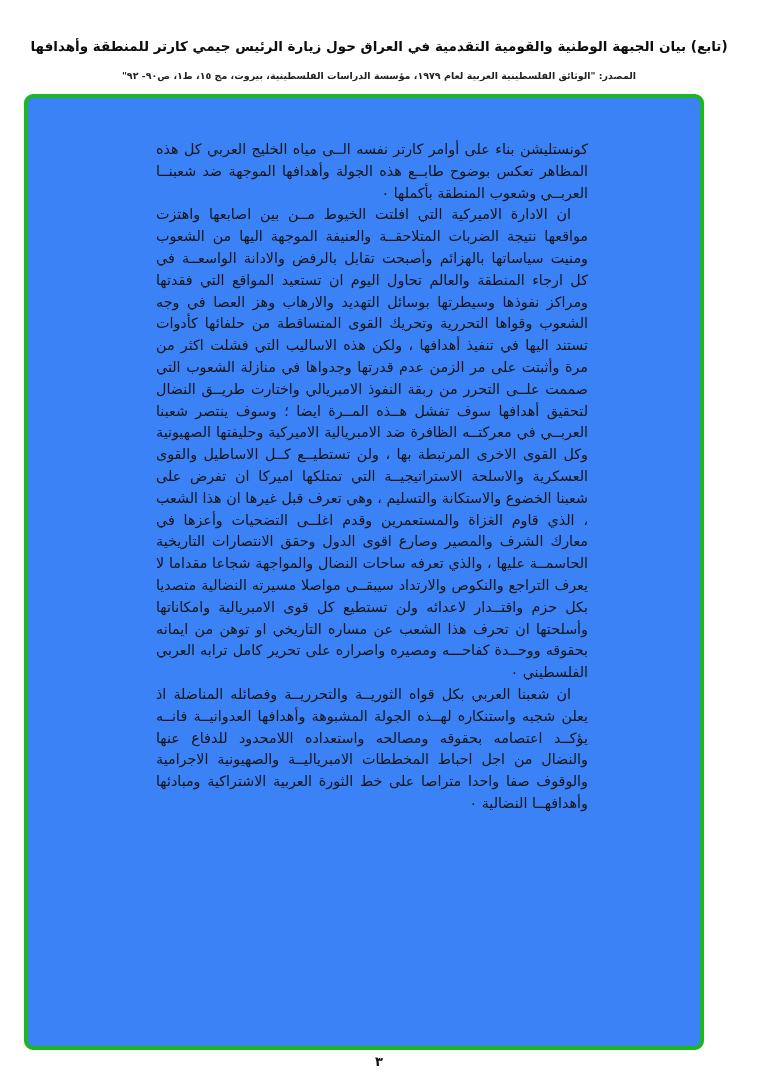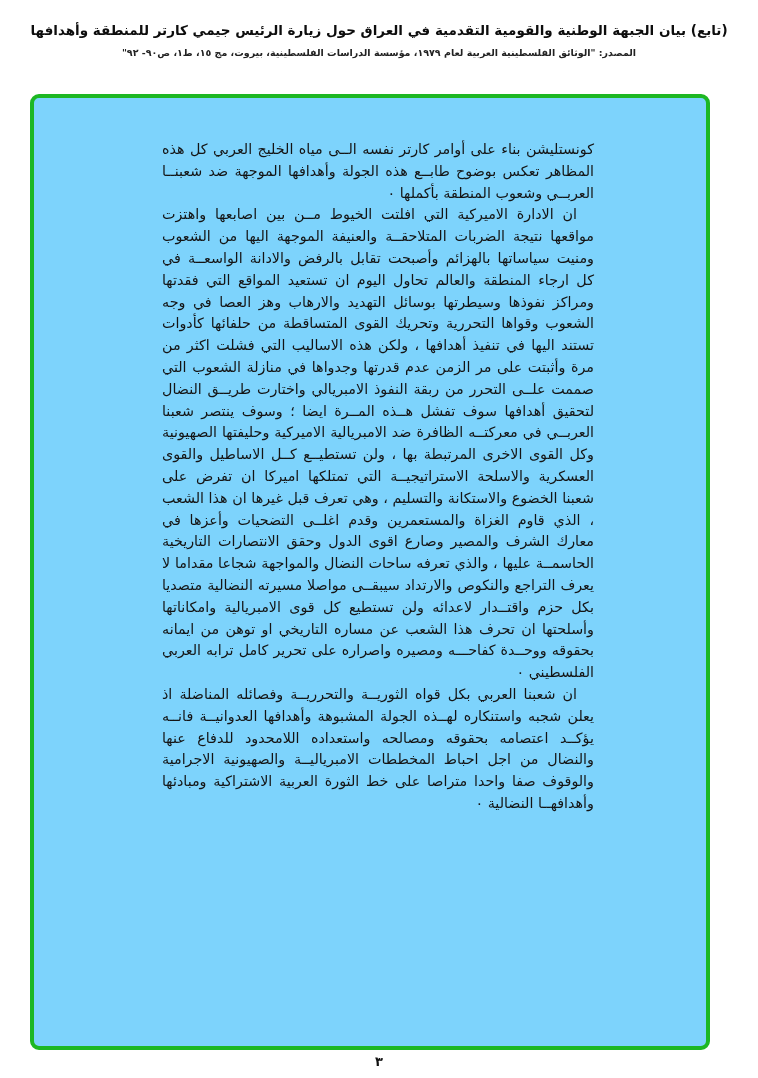--- a/index.html
+++ b/index.html
@@ -17,42 +17,42 @@
   }
   .page-header {
     position: absolute;
     top: 22px;
     left: 0;
     width: 758px;
     direction: rtl;
     text-align: center;
   }
   .doc-title {
-    margin: 0;
+    margin: 16px;
     font-size: 13.5px;
     font-weight: bold;
     color: #0d0d0d;
     letter-spacing: 0;
   }
   .doc-source {
     margin: 9px auto 0 auto;
     font-size: 9.5px;
     font-weight: bold;
     color: #222222;
   }
   .content-frame {
     position: absolute;
-    left: 30px;
+    left: 24px;
     top: 94px;
     width: 680px;
     height: 956px;
     box-sizing: border-box;
     border: 4px solid #1db723;
     border-radius: 9px;
-    background: #7dd3fc;
+    background: #3b82f6;
   }
   .text-column {
     position: absolute;
     top: 41px;
     right: 112px;
     width: 432px;
     direction: rtl;
     text-align: justify;
     font-size: 14.3px;
     line-height: 21.8px;

